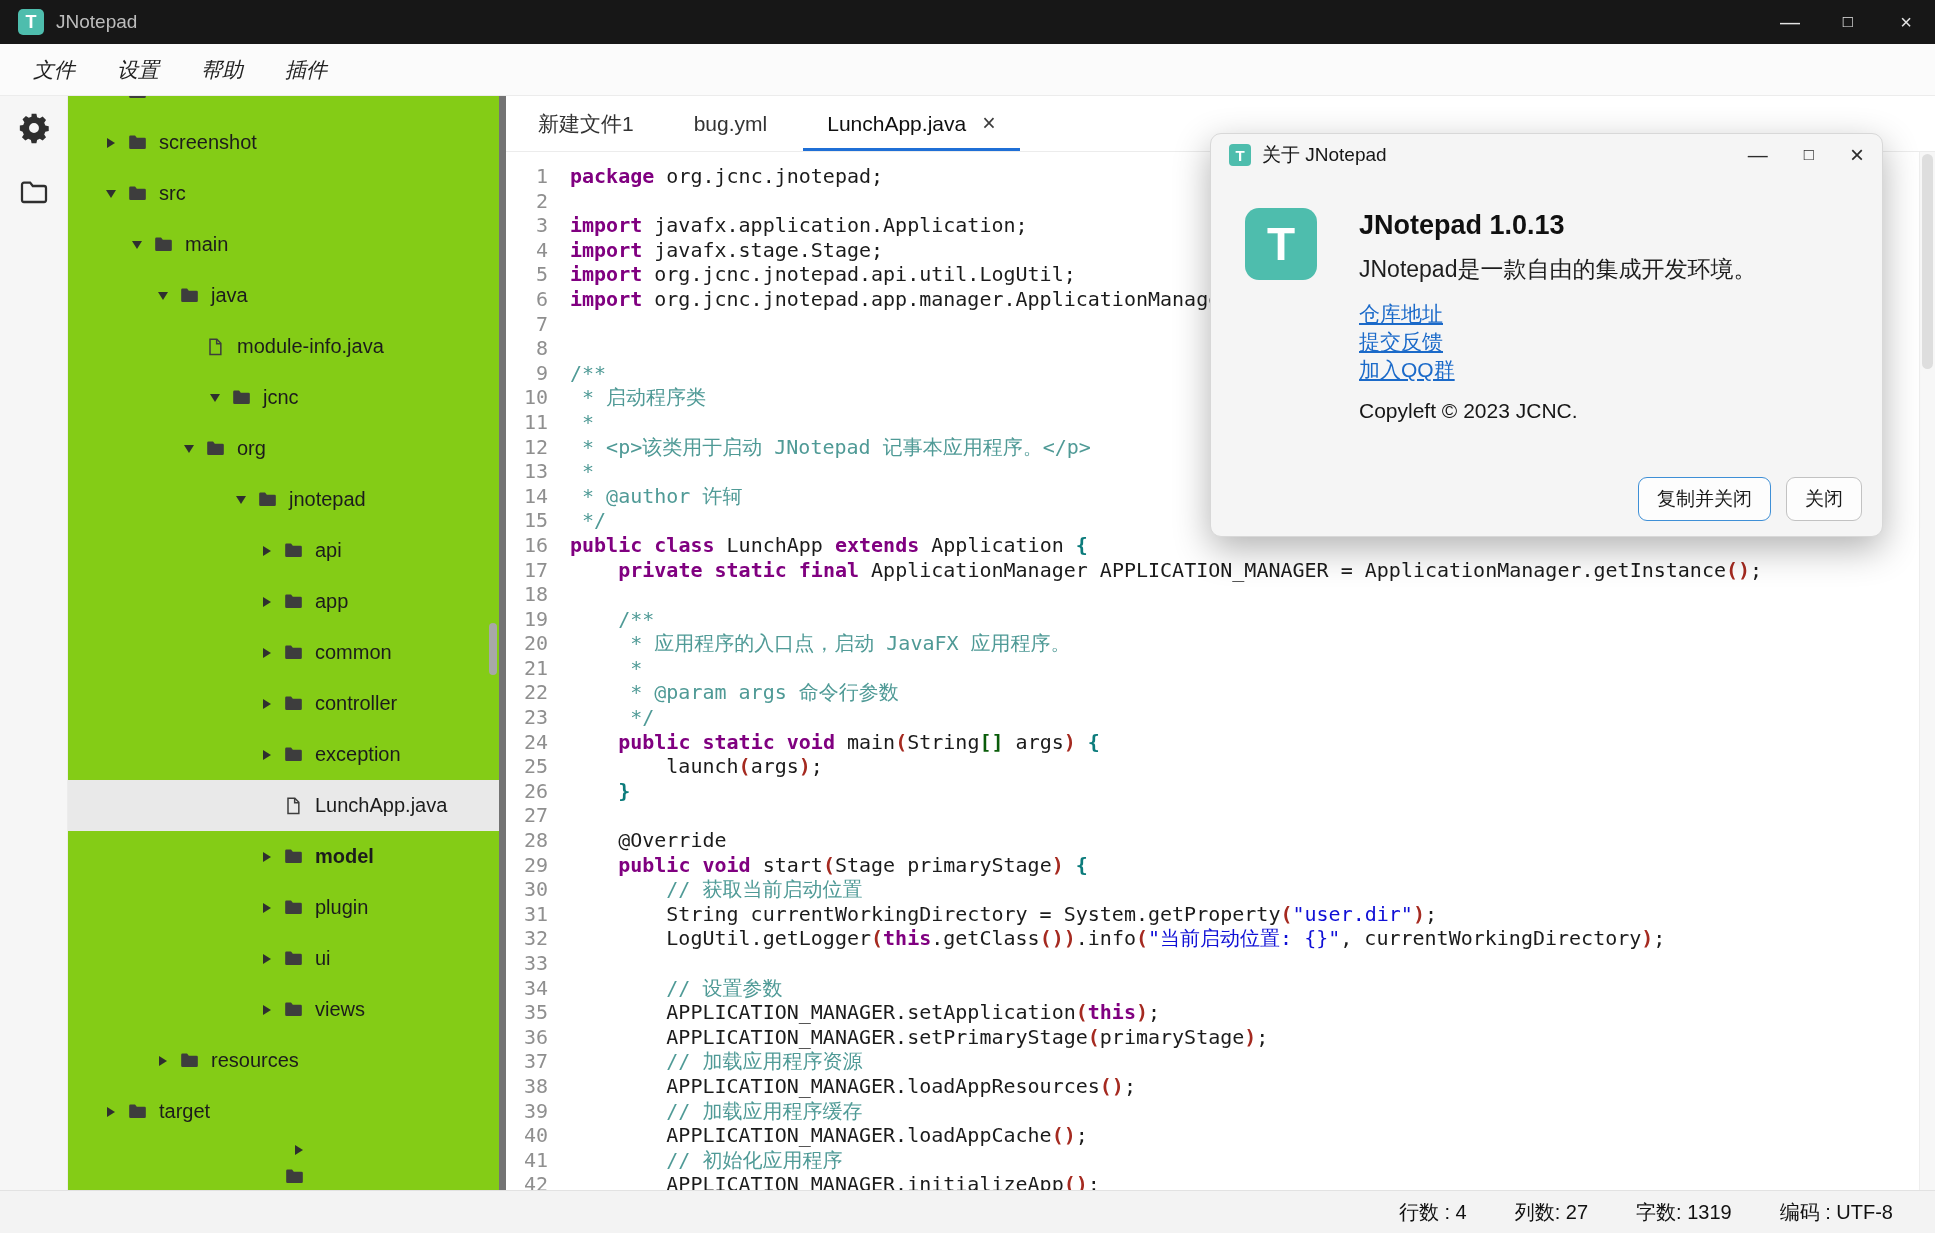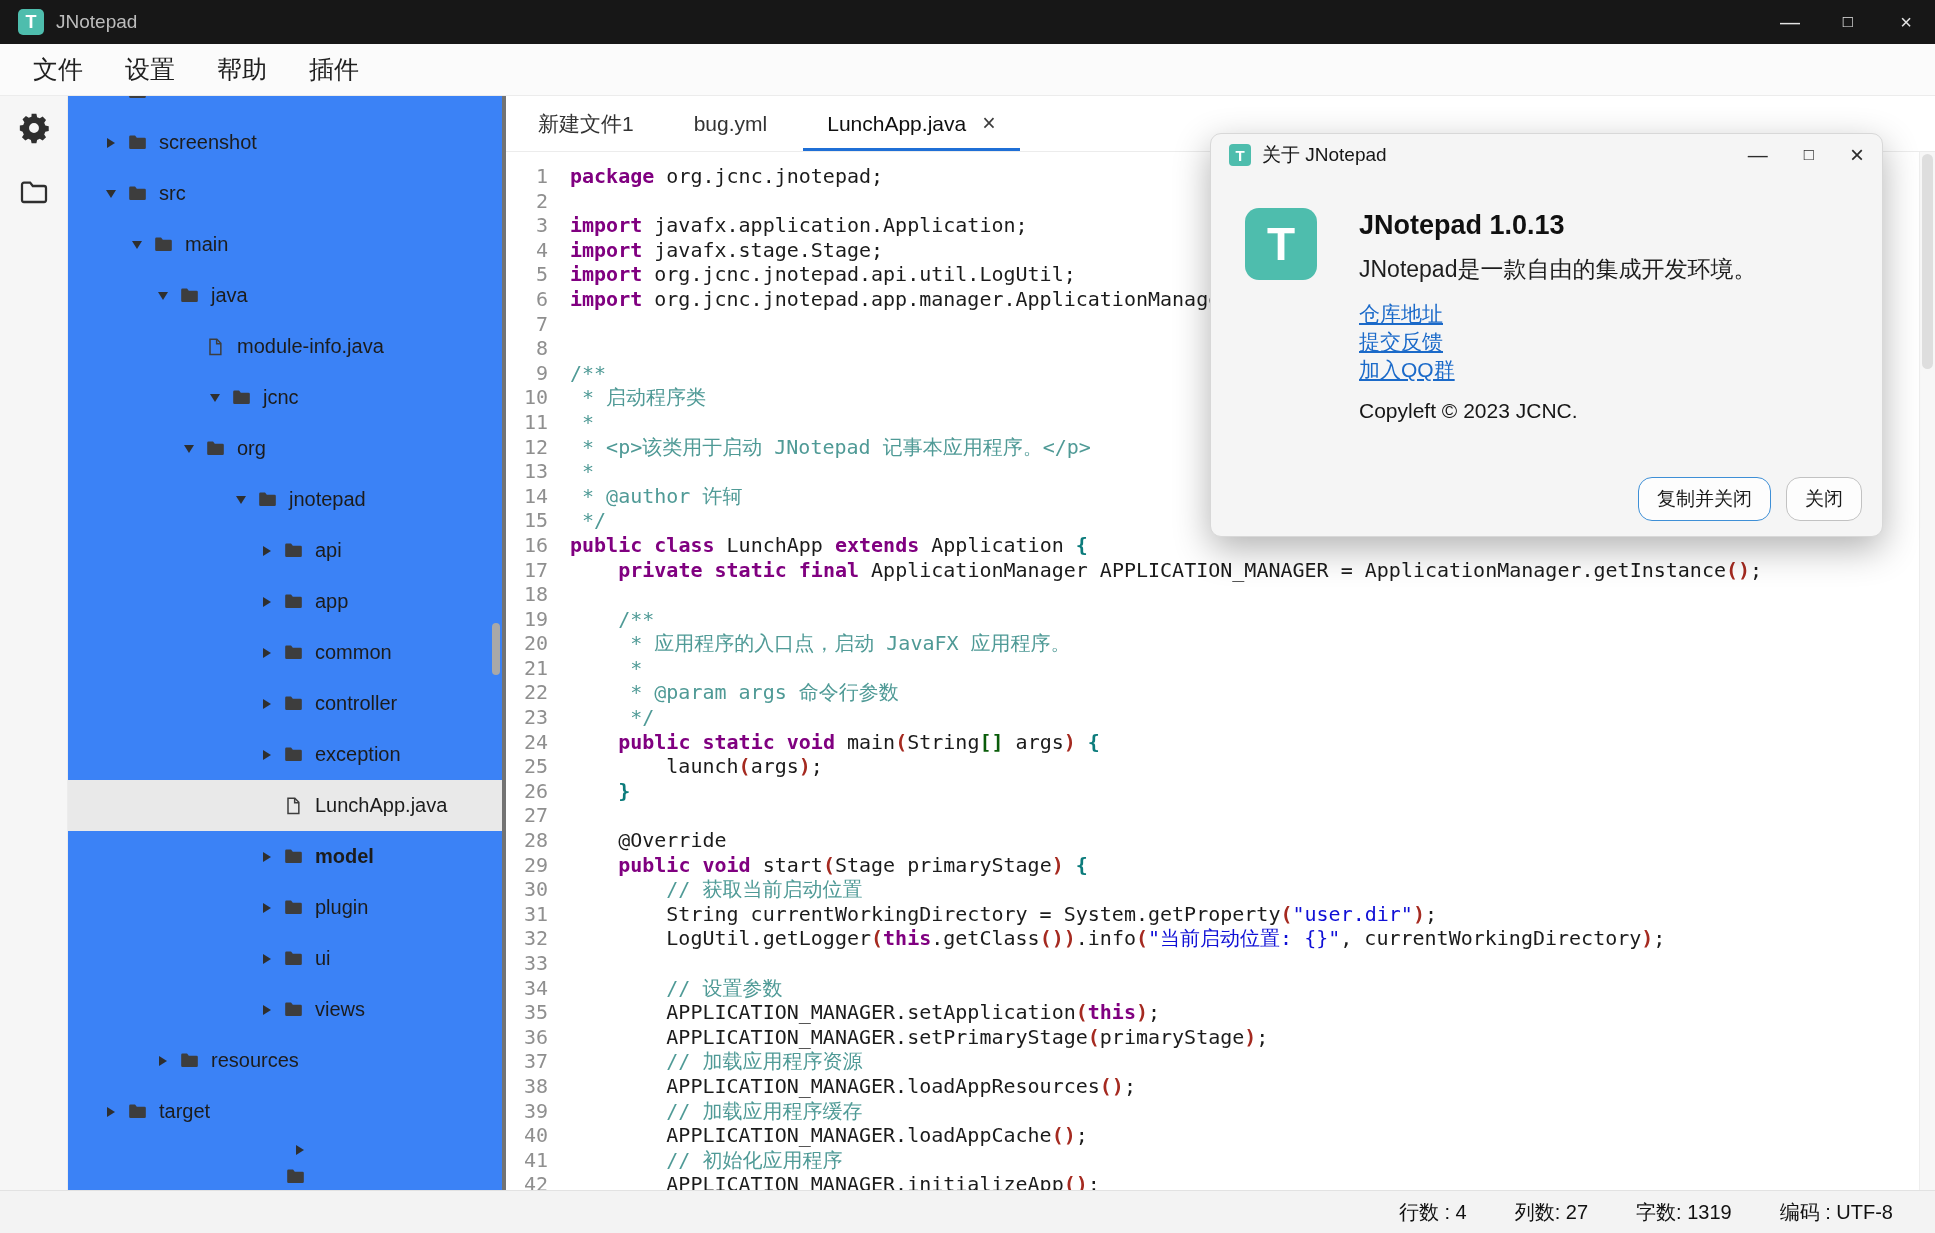--- a/index.html
+++ b/index.html
@@ -11,30 +11,30 @@
   .titlebar{flex:0 0 44px;background:#171717;display:flex;align-items:center;padding-left:18px;}
   .app-logo{width:26px;height:26px;border-radius:5px;background:var(--accent,#4ebdad);color:#fff;font-weight:bold;
             display:flex;align-items:center;justify-content:center;font-size:18px;}
   .app-title{color:#bdbdbd;font-size:19px;margin-left:12px;}
   .win-controls{margin-left:auto;display:flex;height:100%;}
   .win-btn{width:58px;display:flex;align-items:center;justify-content:center;color:#e4e4e4;font-size:20px;cursor:default;}
   .win-btn.max{font-size:17px;}
 
   
   .menubar{flex:0 0 52px;background:#fbfbfb;border-bottom:1px solid #ececec;display:flex;align-items:center;padding-left:12px;}
-  .menu-item{padding:0 21px;font-size:25px;color:#1f1f1f;height:100%;display:flex;align-items:center;cursor:default;}
+  .menu-item{padding:0 21px;font-size:21px;color:#1f1f1f;height:100%;display:flex;align-items:center;cursor:default;font-style:italic;}
 
   
   .content{flex:1;display:flex;min-height:0;}
   .activitybar{flex:0 0 68px;background:#f6f6f6;border-right:1px solid #ececec;display:flex;flex-direction:column;
                align-items:center;padding-top:12px;gap:24px;}
   .act-icon{width:40px;height:40px;display:flex;align-items:center;justify-content:center;}
 
   
-  .filetree{flex:0 0 438px;background:#3b82f6;border-right:4px solid #737373;position:relative;overflow:hidden;}
+  .filetree{flex:0 0 438px;background:#84cc16;border-right:7px solid #737373;position:relative;overflow:hidden;}
   .tree-scroll{margin-top:-30px;}
   .tree-row{height:51px;display:flex;align-items:center;font-size:20px;color:#1c1c1c;cursor:default;white-space:nowrap;}
   .tree-row.selected{background:#e9e9e9;}
   .chev{width:26px;flex:0 0 26px;display:inline-flex;justify-content:center;align-items:center;}
   .chev.col::before{content:"";border-left:8px solid #2f2f2f;border-top:5.5px solid transparent;border-bottom:5.5px solid transparent;}
   .chev.exp::before{content:"";border-top:8px solid #2f2f2f;border-left:5.5px solid transparent;border-right:5.5px solid transparent;}
   .tree-ico{width:26px;flex:0 0 26px;display:inline-flex;align-items:center;justify-content:center;margin-right:9px;}
   .tree-scrollbar{position:absolute;right:2px;top:527px;width:8px;height:52px;background:#a8a8a8;border-radius:4px;}
 
   
@@ -79,21 +79,21 @@
   .dlg-header{display:flex;}
   .dlg-biglogo{width:72px;height:72px;border-radius:14px;background:var(--accent,#4ebdad);color:#fff;font-size:46px;font-weight:bold;
                display:flex;align-items:center;justify-content:center;flex:0 0 72px;}
   .dlg-headtext{margin-left:42px;}
   .dlg-appname{font-size:27px;font-weight:bold;color:#101010;margin-top:2px;}
   .dlg-desc{font-size:23px;color:#1d1d1d;margin-top:13px;}
   .dlg-links{margin-left:114px;margin-top:15px;display:flex;flex-direction:column;}
   .dlg-link{color:var(--link,#1b6ac9);font-size:21px;text-decoration:underline;width:max-content;}
   .dlg-copy{margin-left:114px;margin-top:15px;font-size:21px;color:#161616;}
   .dlg-actions{position:absolute;right:20px;bottom:15px;display:flex;gap:15px;}
-  .btn{font-size:19px;padding:8px 18px;border-radius:14px;background:#fdfdfd;border:1px solid #c2c2c2;color:#1a1a1a;
+  .btn{font-size:19px;padding:8px 18px;border-radius:9px;background:#fdfdfd;border:1px solid #c2c2c2;color:#1a1a1a;
        font-family:inherit;cursor:default;}
   .btn.focused{border:1.6px solid #3e8fd6;}
 </style>
 </head>
 <body>
 
 <div class="window">
 
   <div class="titlebar">
     <div class="app-logo">T</div>

